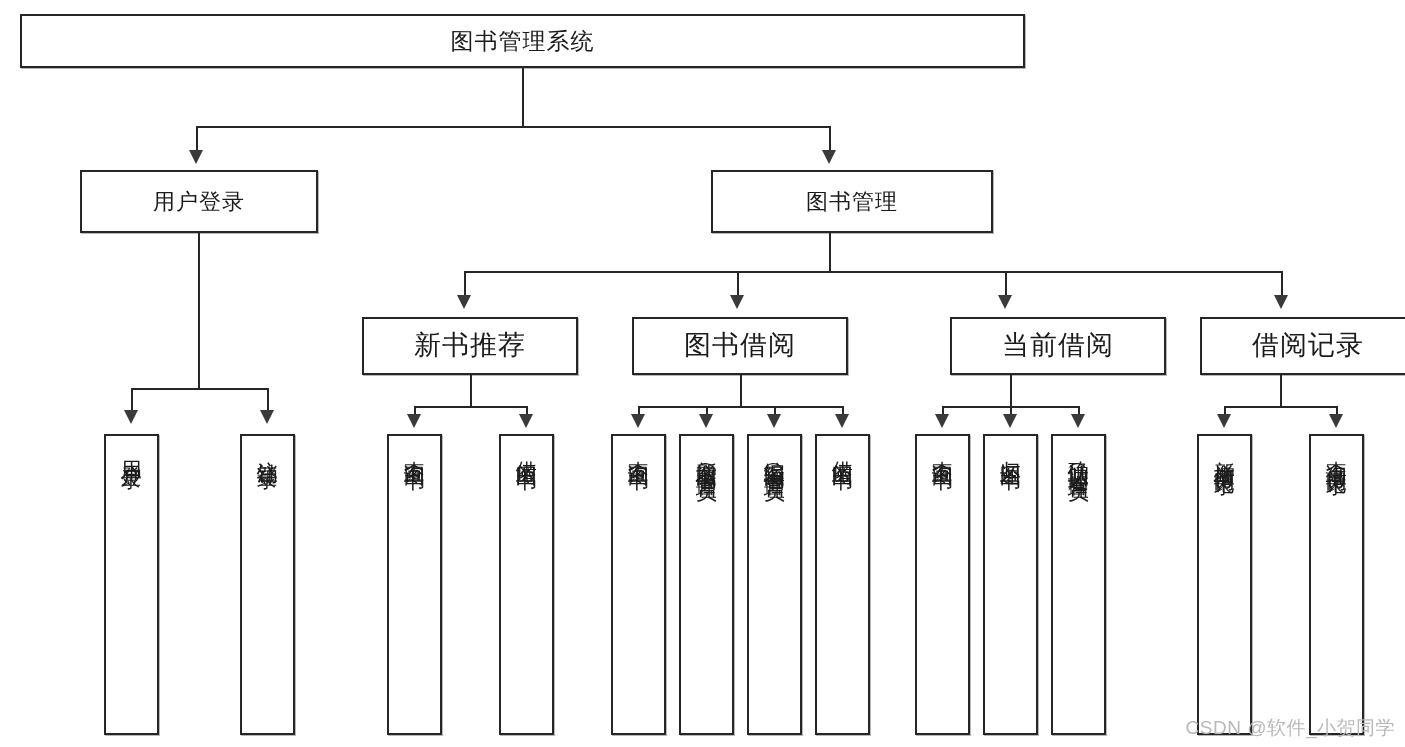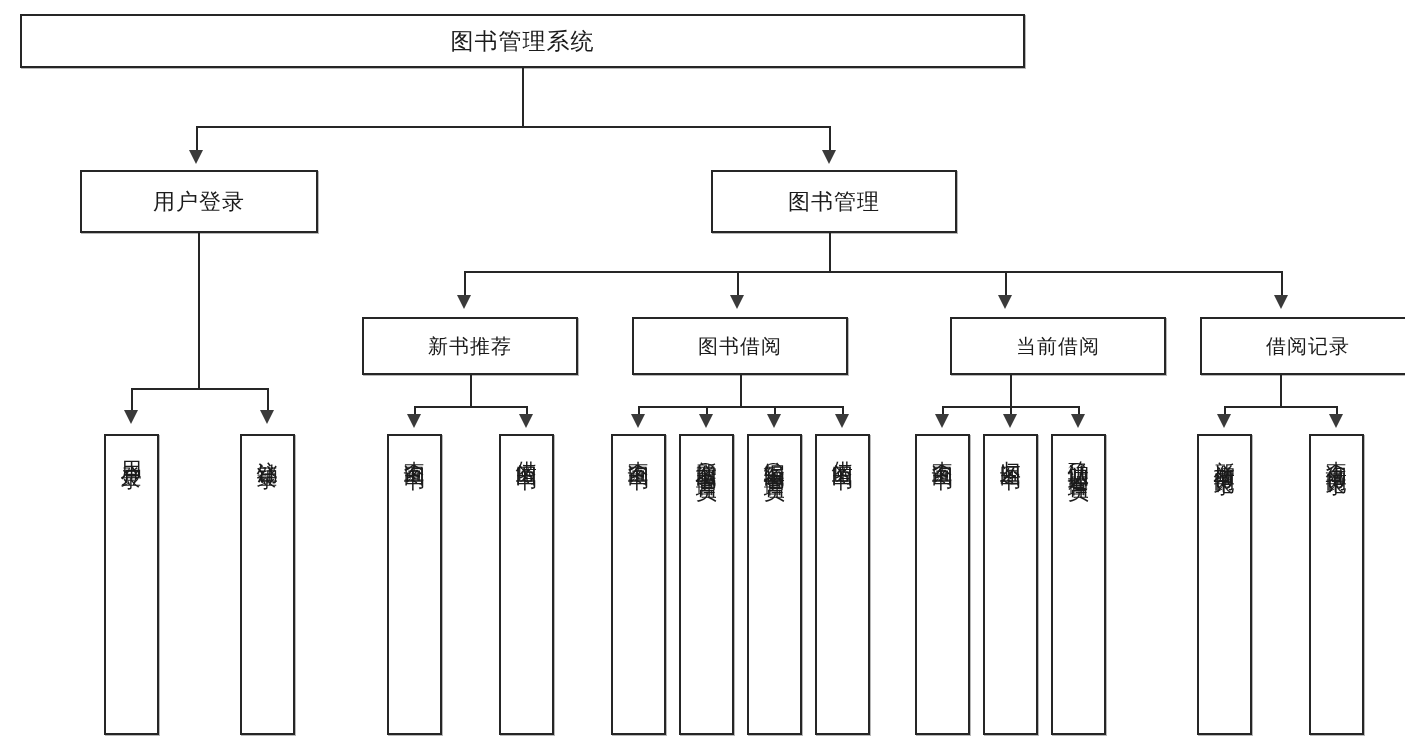--- a/index.html
+++ b/index.html
@@ -29,21 +29,21 @@
     font-size:22px;
     line-height:1.15;
     letter-spacing:1px;
     color:#1b1b1b;
     white-space:nowrap;
     text-align:center;
   }
   
   .node.root .label{font-size:23px;}
   .node.lvl2 .label{font-size:22px;}
-  .node.lvl3 .label{font-size:20px;}
+  .node.lvl3 .label{font-size:27px;}
 
   
   .node.leaf{
     align-items:flex-start;
     justify-content:center;
     padding-top:8px;
   }
   .node.leaf .label{
     writing-mode:vertical-rl;
     text-orientation:upright;
@@ -100,21 +100,21 @@
 
   <div class="vline" style="left:196px;top:126px;height:24px;"></div>
   <div class="arrow" style="left:189px;top:150px;"></div>
   <div class="vline" style="left:829px;top:126px;height:24px;"></div>
   <div class="arrow" style="left:822px;top:150px;"></div>
 
   <div class="node lvl2" style="left:80px;top:170px;width:238px;height:63px;">
     <span class="label">用户登录</span>
   </div>
 
-  <div class="node lvl2" style="left:711px;top:170px;width:246px;height:63px;">
+  <div class="node lvl2" style="left:711px;top:170px;width:282px;height:63px;">
     <span class="label">图书管理</span>
   </div>
 
   <div class="vline" style="left:198px;top:233px;height:155px;"></div>
   <div class="hline" style="left:131px;top:388px;width:136px;"></div>
   <div class="vline" style="left:131px;top:388px;height:22px;"></div>
   <div class="arrow" style="left:124px;top:410px;"></div>
   <div class="vline" style="left:267px;top:388px;height:22px;"></div>
   <div class="arrow" style="left:260px;top:410px;"></div>
 
@@ -217,14 +217,15 @@
     <span class="label">确认归还（管理员）</span>
   </div>
 
   <div class="node leaf" style="left:1197px;top:434px;width:55px;height:301px;">
     <span class="label">新增借阅记录</span>
   </div>
   <div class="node leaf" style="left:1309px;top:434px;width:55px;height:301px;">
     <span class="label">查询借阅记录</span>
   </div>
 
+  <div id="watermark">CSDN @软件_小贺同学</div>
 
 </div>
 
 </body></html>

